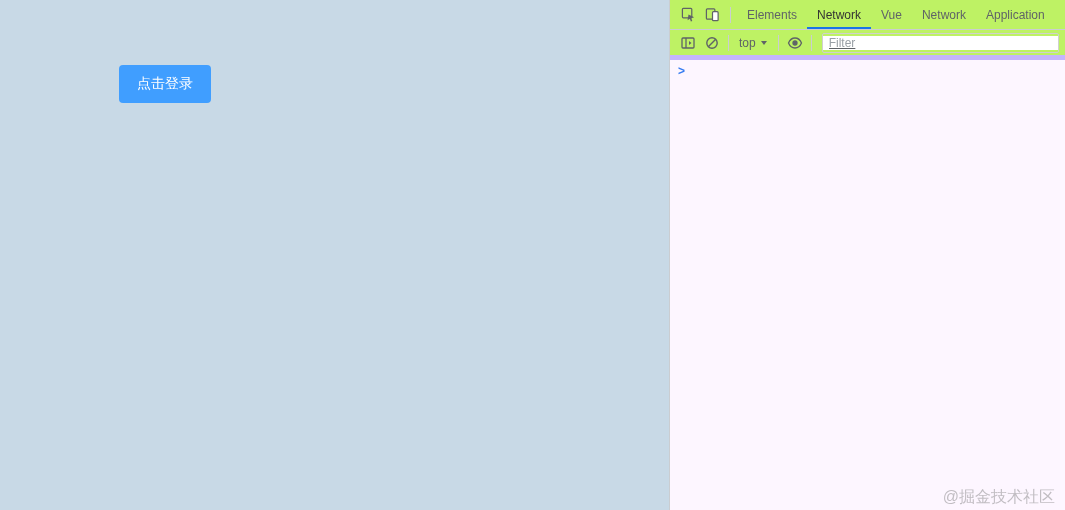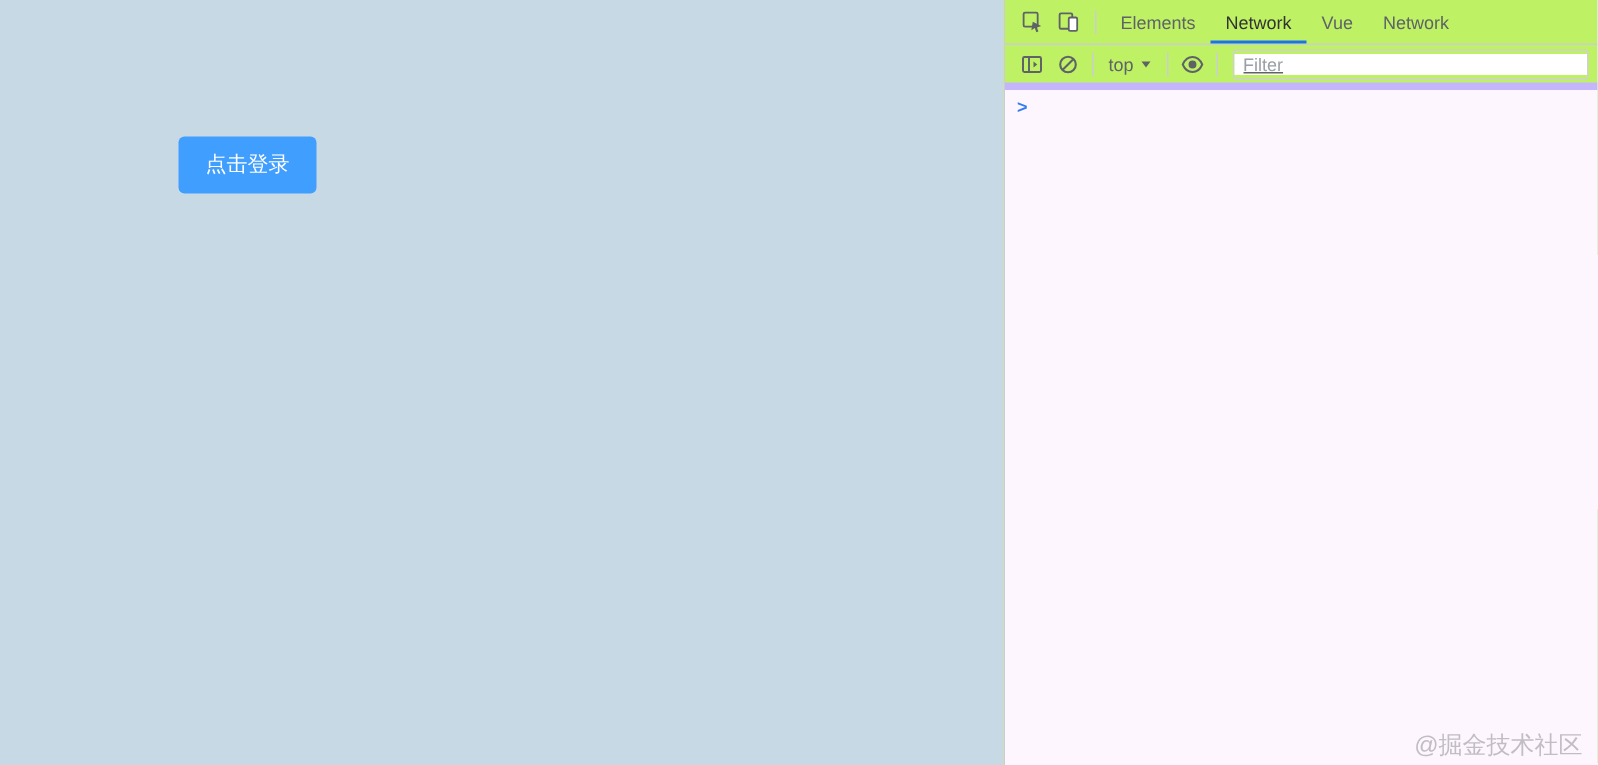--- a/index.html
+++ b/index.html
@@ -25,21 +25,20 @@
       position: absolute;
       left: 119px;
       top: 65px;
       background: #409eff;
       color: #fff;
       border: none;
       border-radius: 4px;
       padding: 10px 18px;
       font-size: 14px;
       cursor: pointer;
-      margin-top: 26px;
     }
     .devtools {
       flex: 1;
       height: 100%;
       border-left: 1px solid #cacdd1;
       display: flex;
       flex-direction: column;
       background: #bef264;
       position: relative;
     }
@@ -171,20 +170,21 @@
       <svg width="15" height="15" viewBox="0 0 16 16" fill="none" stroke="#5f6367" stroke-width="1.3">
         <rect x="1.5" y="2" width="9" height="11" rx="1"></rect>
         <rect x="8" y="5" width="6" height="9.5" rx="1" fill="#fff"></rect>
       </svg>
     </div>
     <div class="sep"></div>
     <div class="dt-tab">Elements</div>
     <div class="dt-tab active">Network</div>
     <div class="dt-tab">Vue</div>
     <div class="dt-tab">Network</div>
+    <div class="dt-tab">Application</div>
   </div>
 
   <div class="dt-toolbar">
     <div class="icon-box">
       <svg width="14" height="14" viewBox="0 0 14 14" fill="none" stroke="#5f6367" stroke-width="1.3">
         <rect x="1" y="2" width="12" height="10" rx="1"></rect>
         <line x1="5" y1="2" x2="5" y2="12"></line>
         <path d="M8 5 L10.5 7 L8 9 Z" fill="#5f6367" stroke="none"></path>
       </svg>
     </div>

